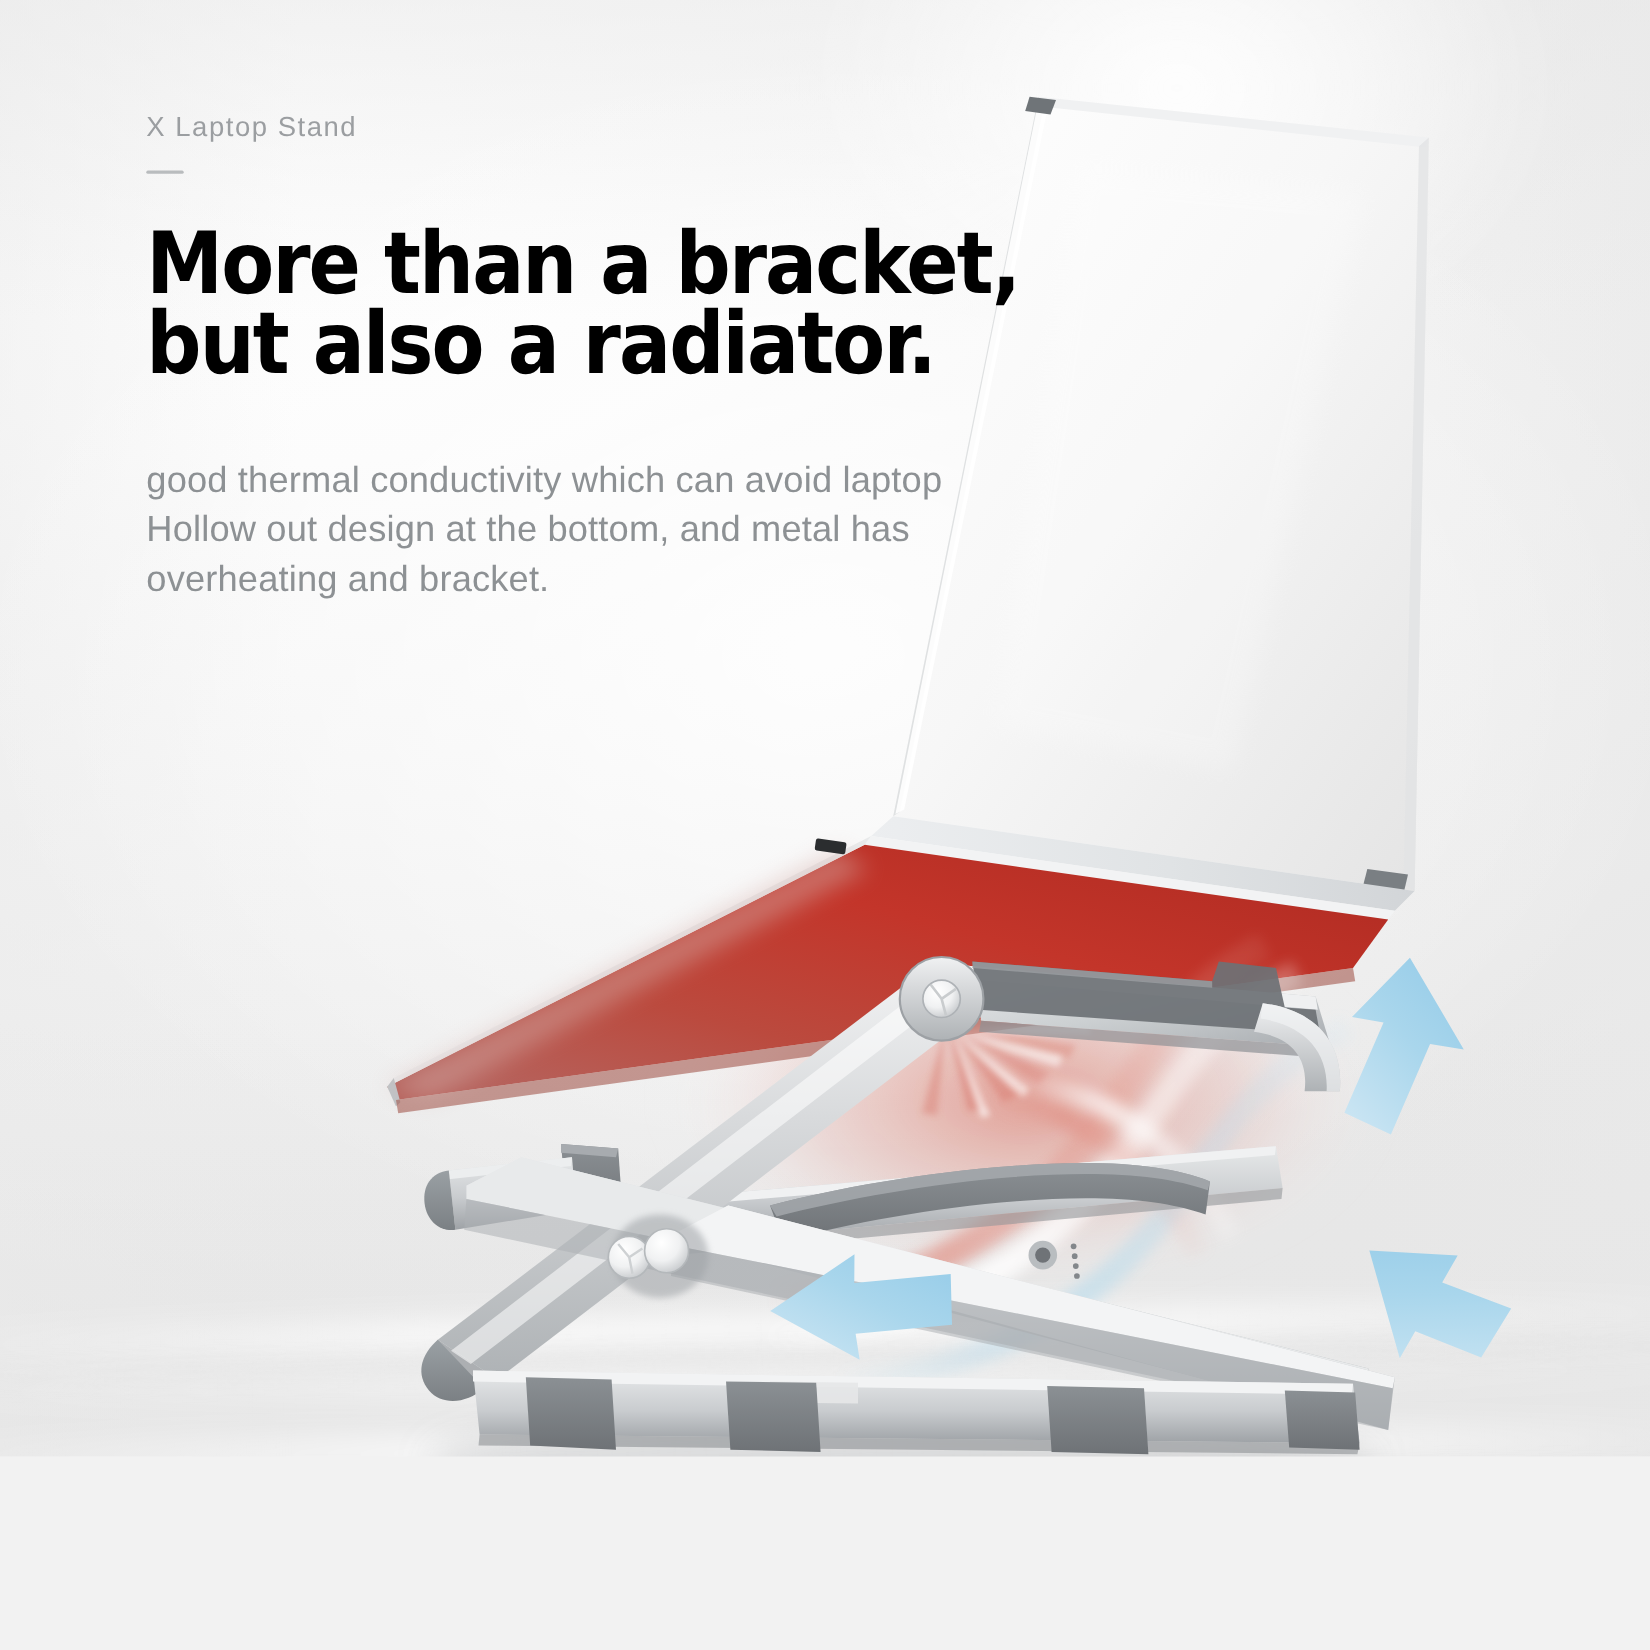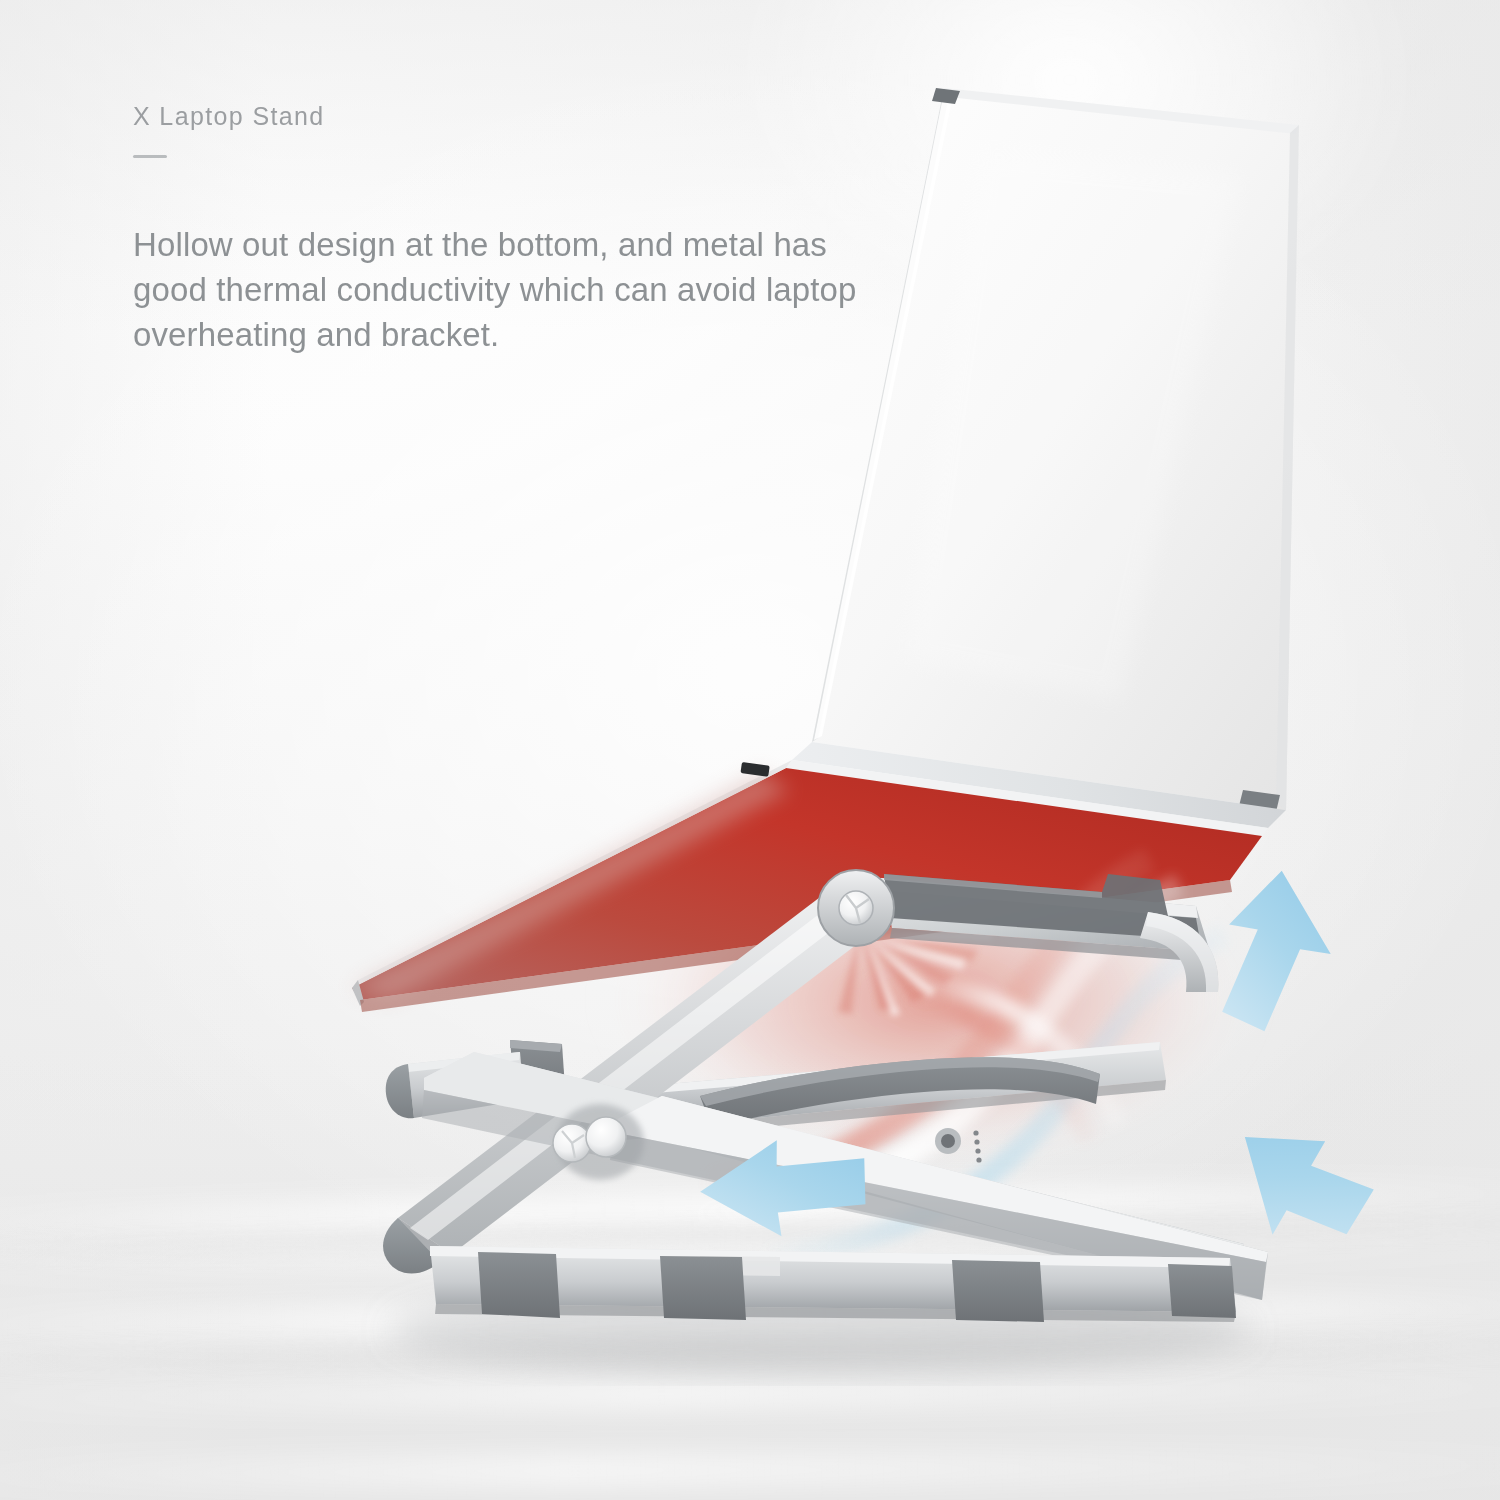--- a/index.html
+++ b/index.html
@@ -1,21 +1,21 @@
 <!DOCTYPE html>
 <html><head>
 <meta charset="utf-8">
 <style>
   html,body{margin:0;padding:0;}
   body{
     width:1500px;height:1500px;overflow:hidden;
     font-family:"Liberation Sans",sans-serif;
     background:#f2f2f2;
   }
-  .stage{position:relative;width:1500px;height:1500px;overflow:hidden;background:#efefef;}
+  .stage{position:relative;width:1500px;height:1324px;overflow:hidden;background:#efefef;}
 
   
   .bg-base{
     position:absolute;inset:0;
     background:
       radial-gradient(120% 85% at 18% 8%, #ffffff 0%, #fbfbfb 28%, #f1f1f1 62%, #e8e8e8 100%);
   }
   .bg-vign{
     position:absolute;inset:0;
     background:
@@ -338,20 +338,24 @@
 
       <g>
         <polygon points="700,1186 780,1140 778,1166 866,1164 864,1210 776,1212 778,1236" fill="url(#blueArrow)" transform="rotate(-4 783 1186)"></polygon>
       </g>
     </svg>
   </div>
 
   <div class="textwrap">
     <div class="eyebrow">X Laptop Stand</div>
     <div class="rule"></div>
+    <div class="headline">
+      <span class="l1">More than a bracket,</span>
+      <span class="l2">but also a radiator.</span>
+    </div>
     <div class="body">
+      <span>good thermal conductivity which can avoid laptop</span>
       <span>Hollow out design at the bottom, and metal has</span>
-      <span>good thermal conductivity which can avoid laptop</span>
       <span>overheating and bracket.</span>
     </div>
   </div>
 
 </div>
 
 </body></html>

